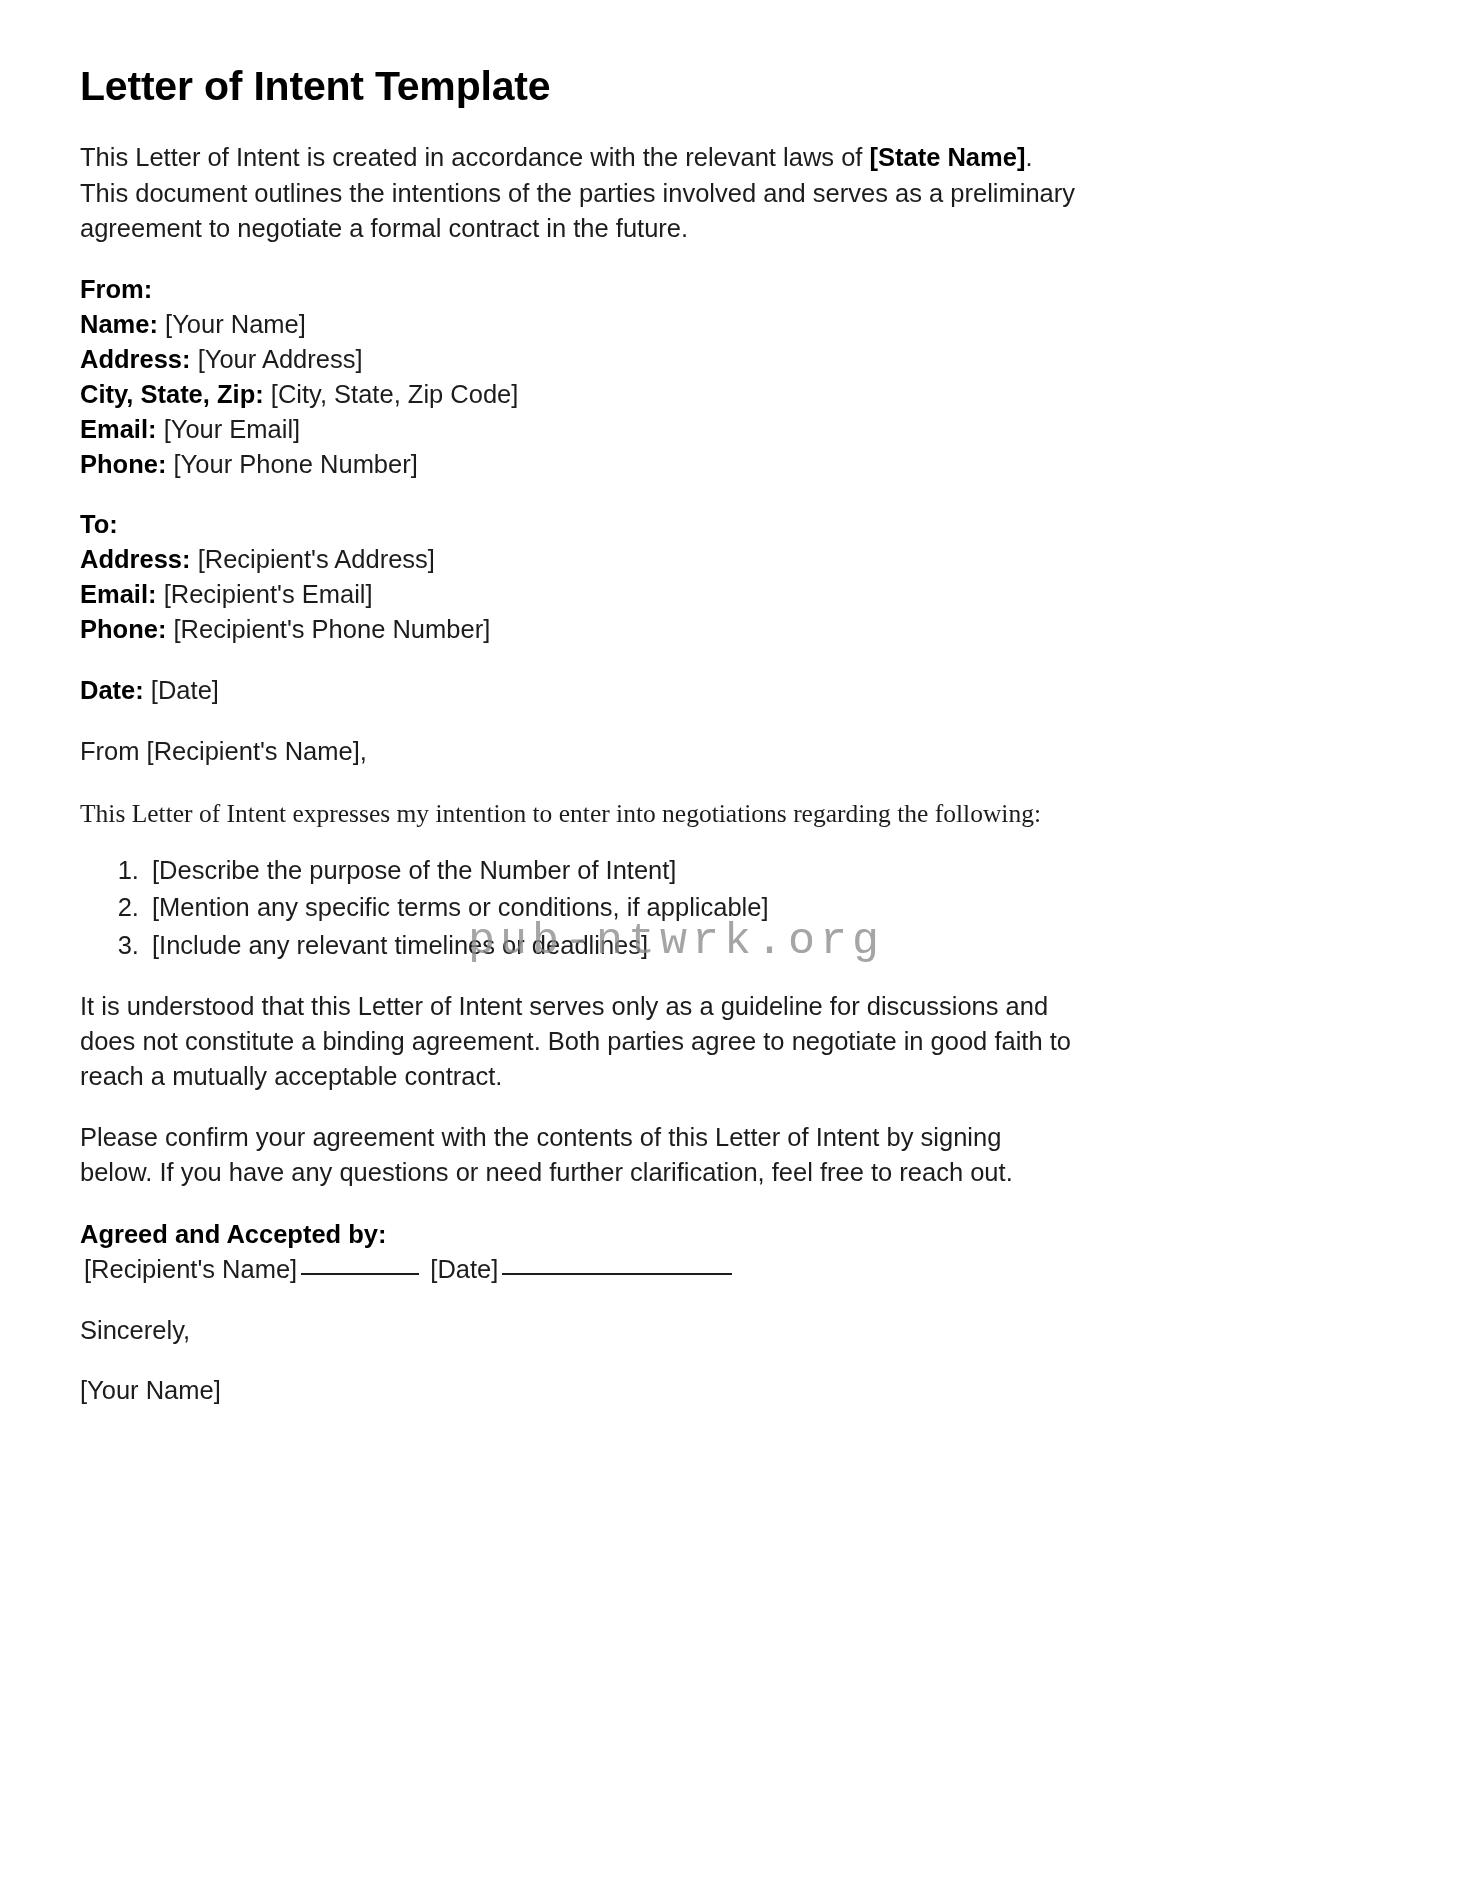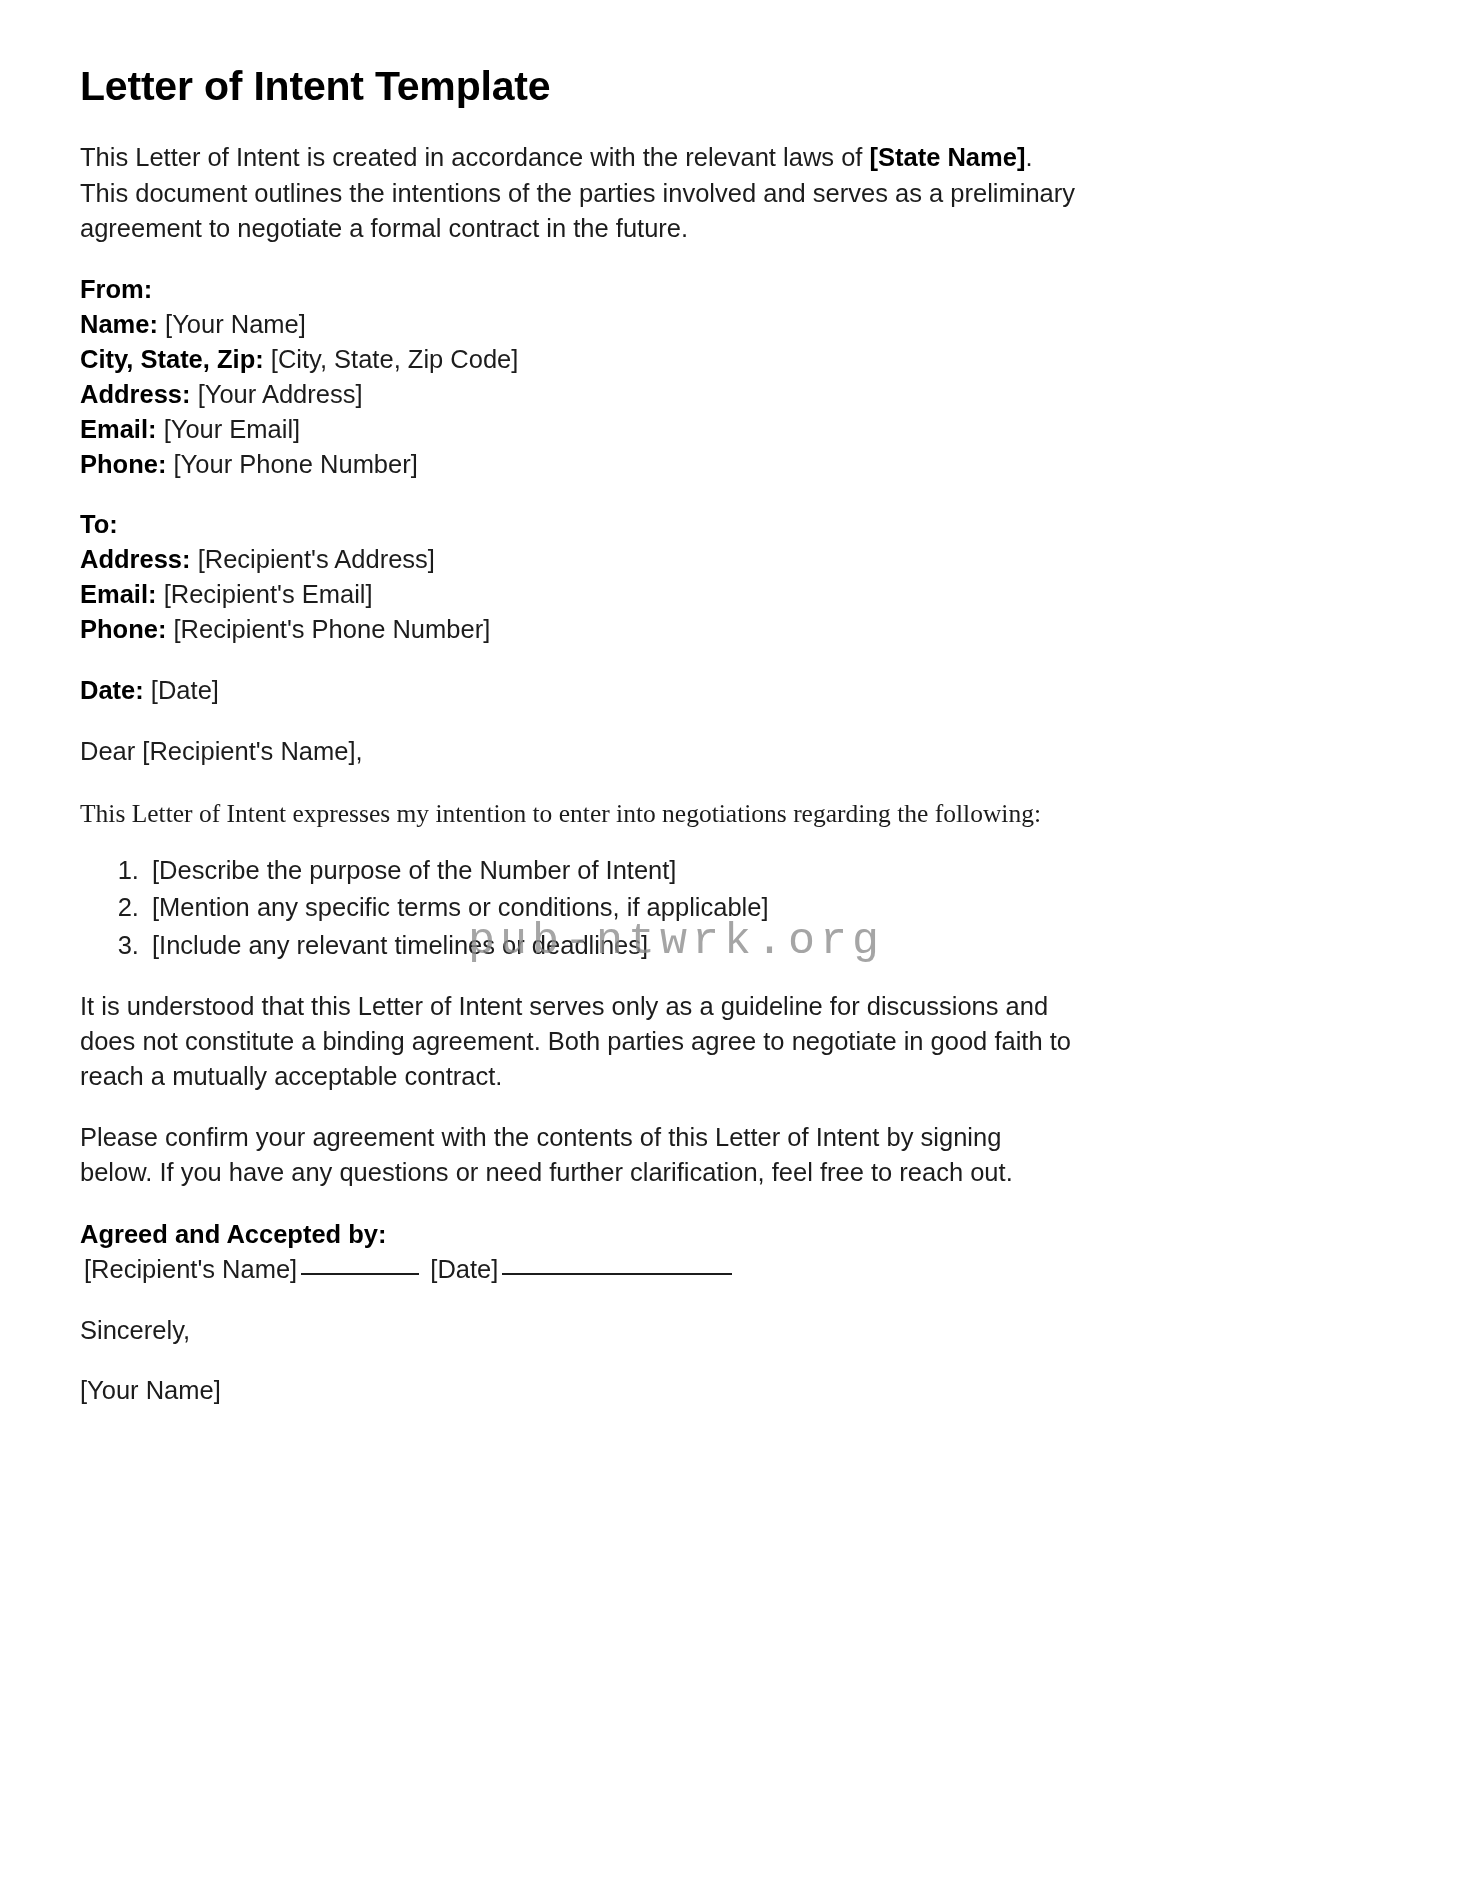--- a/index.html
+++ b/index.html
@@ -128,36 +128,36 @@
 
 <div class="page">
 
   <h1 class="doc-title">Letter of Intent Template</h1>
 
   <p class="para"><span>This Letter of Intent is created in accordance with the relevant laws of </span><span class="bold">[State Name]</span><span>. This document outlines the intentions of the parties involved and serves as a preliminary agreement to negotiate a formal contract in the future.</span></p>
 
   <div class="block">
     <span class="line bold">From:</span>
     <span class="line"><span class="bold">Name:</span> <span>[Your Name]</span></span>
+    <span class="line"><span class="bold">Address:</span> <span>[Your Address]</span></span>
     <span class="line"><span class="bold">City, State, Zip:</span> <span>[City, State, Zip Code]</span></span>
-    <span class="line"><span class="bold">Address:</span> <span>[Your Address]</span></span>
     <span class="line"><span class="bold">Email:</span> <span>[Your Email]</span></span>
     <span class="line"><span class="bold">Phone:</span> <span>[Your Phone Number]</span></span>
   </div>
 
   <div class="block">
     <span class="line bold">To:</span>
     <span class="line"><span class="bold">Address:</span> <span>[Recipient's Address]</span></span>
     <span class="line"><span class="bold">Email:</span> <span>[Recipient's Email]</span></span>
     <span class="line"><span class="bold">Phone:</span> <span>[Recipient's Phone Number]</span></span>
   </div>
 
   <p class="para"><span class="bold">Date:</span> <span>[Date]</span></p>
 
-  <p class="para">Dear [Recipient's Name],</p>
+  <p class="para">From [Recipient's Name],</p>
 
   <p class="para tight">This Letter of Intent expresses my intention to enter into negotiations regarding the following:</p>
 
   <ol class="numbered">
     <li>[Describe the purpose of the Number of Intent]</li>
     <li>[Mention any specific terms or conditions, if applicable]</li>
     <li>[Include any relevant timelines or deadlines]</li>
   </ol>
 
   <p class="para">It is understood that this Letter of Intent serves only as a guideline for discussions and does not constitute a binding agreement. Both parties agree to negotiate in good faith to reach a mutually acceptable contract.</p>

